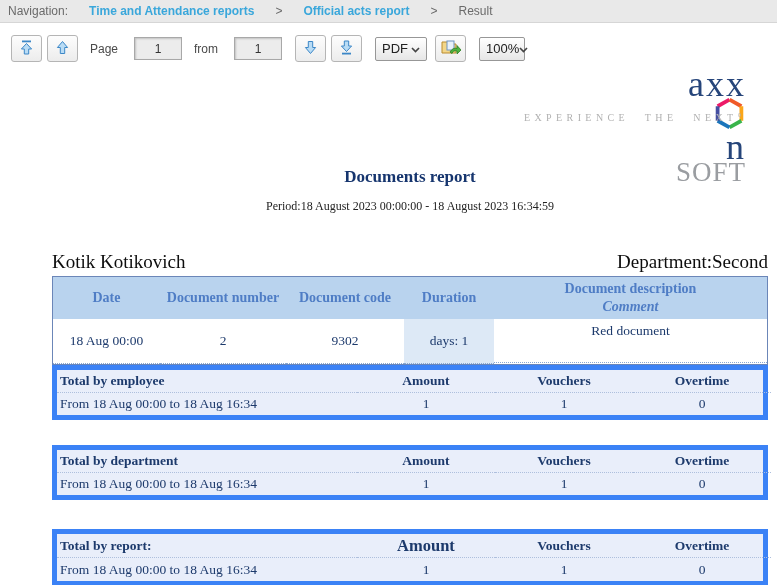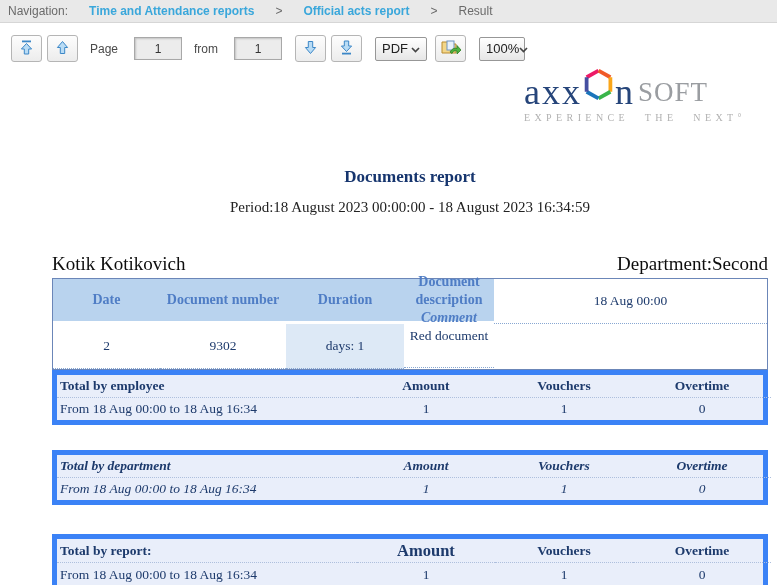--- a/index.html
+++ b/index.html
@@ -35,32 +35,32 @@
     height:24px;margin-left:13px;border:1px solid #979797;border-radius:2px;
     background:linear-gradient(#ffffff,#e6e6e6);
     display:flex;align-items:center;justify-content:space-between;
     padding:0 6px;font-size:13px;color:#222;cursor:pointer;box-sizing:border-box;
   }
   .w-pdf{width:52px;}
   .w-zoom{width:46px;}
   
   .logo-row{display:flex;justify-content:flex-end;padding-right:22px;margin-top:9px;}
   .logo{display:flex;flex-direction:column;}
-  .logo-word{display:flex;align-items:flex-end;height:34px;}
+  .logo-word{display:flex;align-items:flex-end;height:34px;flex-direction:column;}
   .lg-navy{font-size:36px;line-height:26px;letter-spacing:2px;color:#26457a;}
   .lg-gray{font-size:27px;line-height:25px;letter-spacing:1px;color:#9a9da1;margin-left:3px;}
   .lg-hex{margin:0 2px;}
   .logo-tagline{
     margin-top:7px;font-size:10px;letter-spacing:4.4px;word-spacing:9px;
     color:#b1b1b1;white-space:nowrap;
   }
   
   .report{margin:0 9px 0 52px;width:716px;font-family:"Liberation Serif", serif;box-sizing:border-box;}
   .rep-title{margin-top:44px;text-align:center;font-size:17px;font-weight:bold;color:#16356e;}
-  .rep-period{margin-top:12px;text-align:center;font-size:15px;color:#222;}
+  .rep-period{margin-top:12px;text-align:center;font-size:12px;color:#222;}
   .emp-row{margin-top:37px;display:flex;justify-content:space-between;font-size:19px;color:#0d0d0d;}
   
   .main-table{
     margin-top:3px;border:1px solid #6b86b8;box-sizing:border-box;
     display:grid;grid-template-columns:107px 126px 118px 90px 273px;
   }
   .mt-head{
     background:#b9d3ee;color:#4f7dc5;font-weight:bold;font-size:14px;
     height:42px;display:flex;align-items:center;justify-content:center;text-align:center;
   }
@@ -71,21 +71,21 @@
   }
   .mt-cell-duration{background:#dde9f6;}
   .mt-cell-desc{align-items:flex-start;padding-top:4px;box-sizing:border-box;}
   .comment-line{font-style:italic;}
   
   .total-block{
     border:5px solid #3b82f6;background:#e9eefa;box-sizing:border-box;
     display:grid;grid-template-columns:300px 138px 138px 138px;
     font-size:13.5px;color:#1d3a6c;
   }
-  .tot-margin-dept{margin-top:25px;font-style:italic;}
+  .tot-margin-dept{margin-top:25px;}
   .tot-margin-rep{margin-top:29px;}
   .tot-cell{
     height:22px;display:flex;align-items:center;justify-content:center;
   }
   .tot-cell-label{justify-content:flex-start;padding-left:3px;}
   .tot-bold{font-weight:bold;}
   .tot-sep{border-bottom:1px dotted #aebfdd;}
   .tot-amount-big{font-size:16.5px;}
   .rep-row .tot-cell{height:23px;}
 </style>
@@ -190,20 +190,21 @@
   <div class="rep-period">Period:18 August 2023 00:00:00 - 18 August 2023 16:34:59</div>
 
   <div class="emp-row">
     <span>Kotik Kotikovich</span>
     <span>Department:Second</span>
   </div>
 
   <div class="main-table">
     <div class="mt-head">Date</div>
     <div class="mt-head">Document number</div>
+    <div class="mt-head">Document code</div>
     <div class="mt-head">Duration</div>
     <div class="mt-head mt-head-desc">
       <span>Document description</span>
       <span class="comment-line">Comment</span>
     </div>
 
     <div class="mt-cell">18 Aug 00:00</div>
     <div class="mt-cell">2</div>
     <div class="mt-cell">9302</div>
     <div class="mt-cell mt-cell-duration">days: 1</div>

